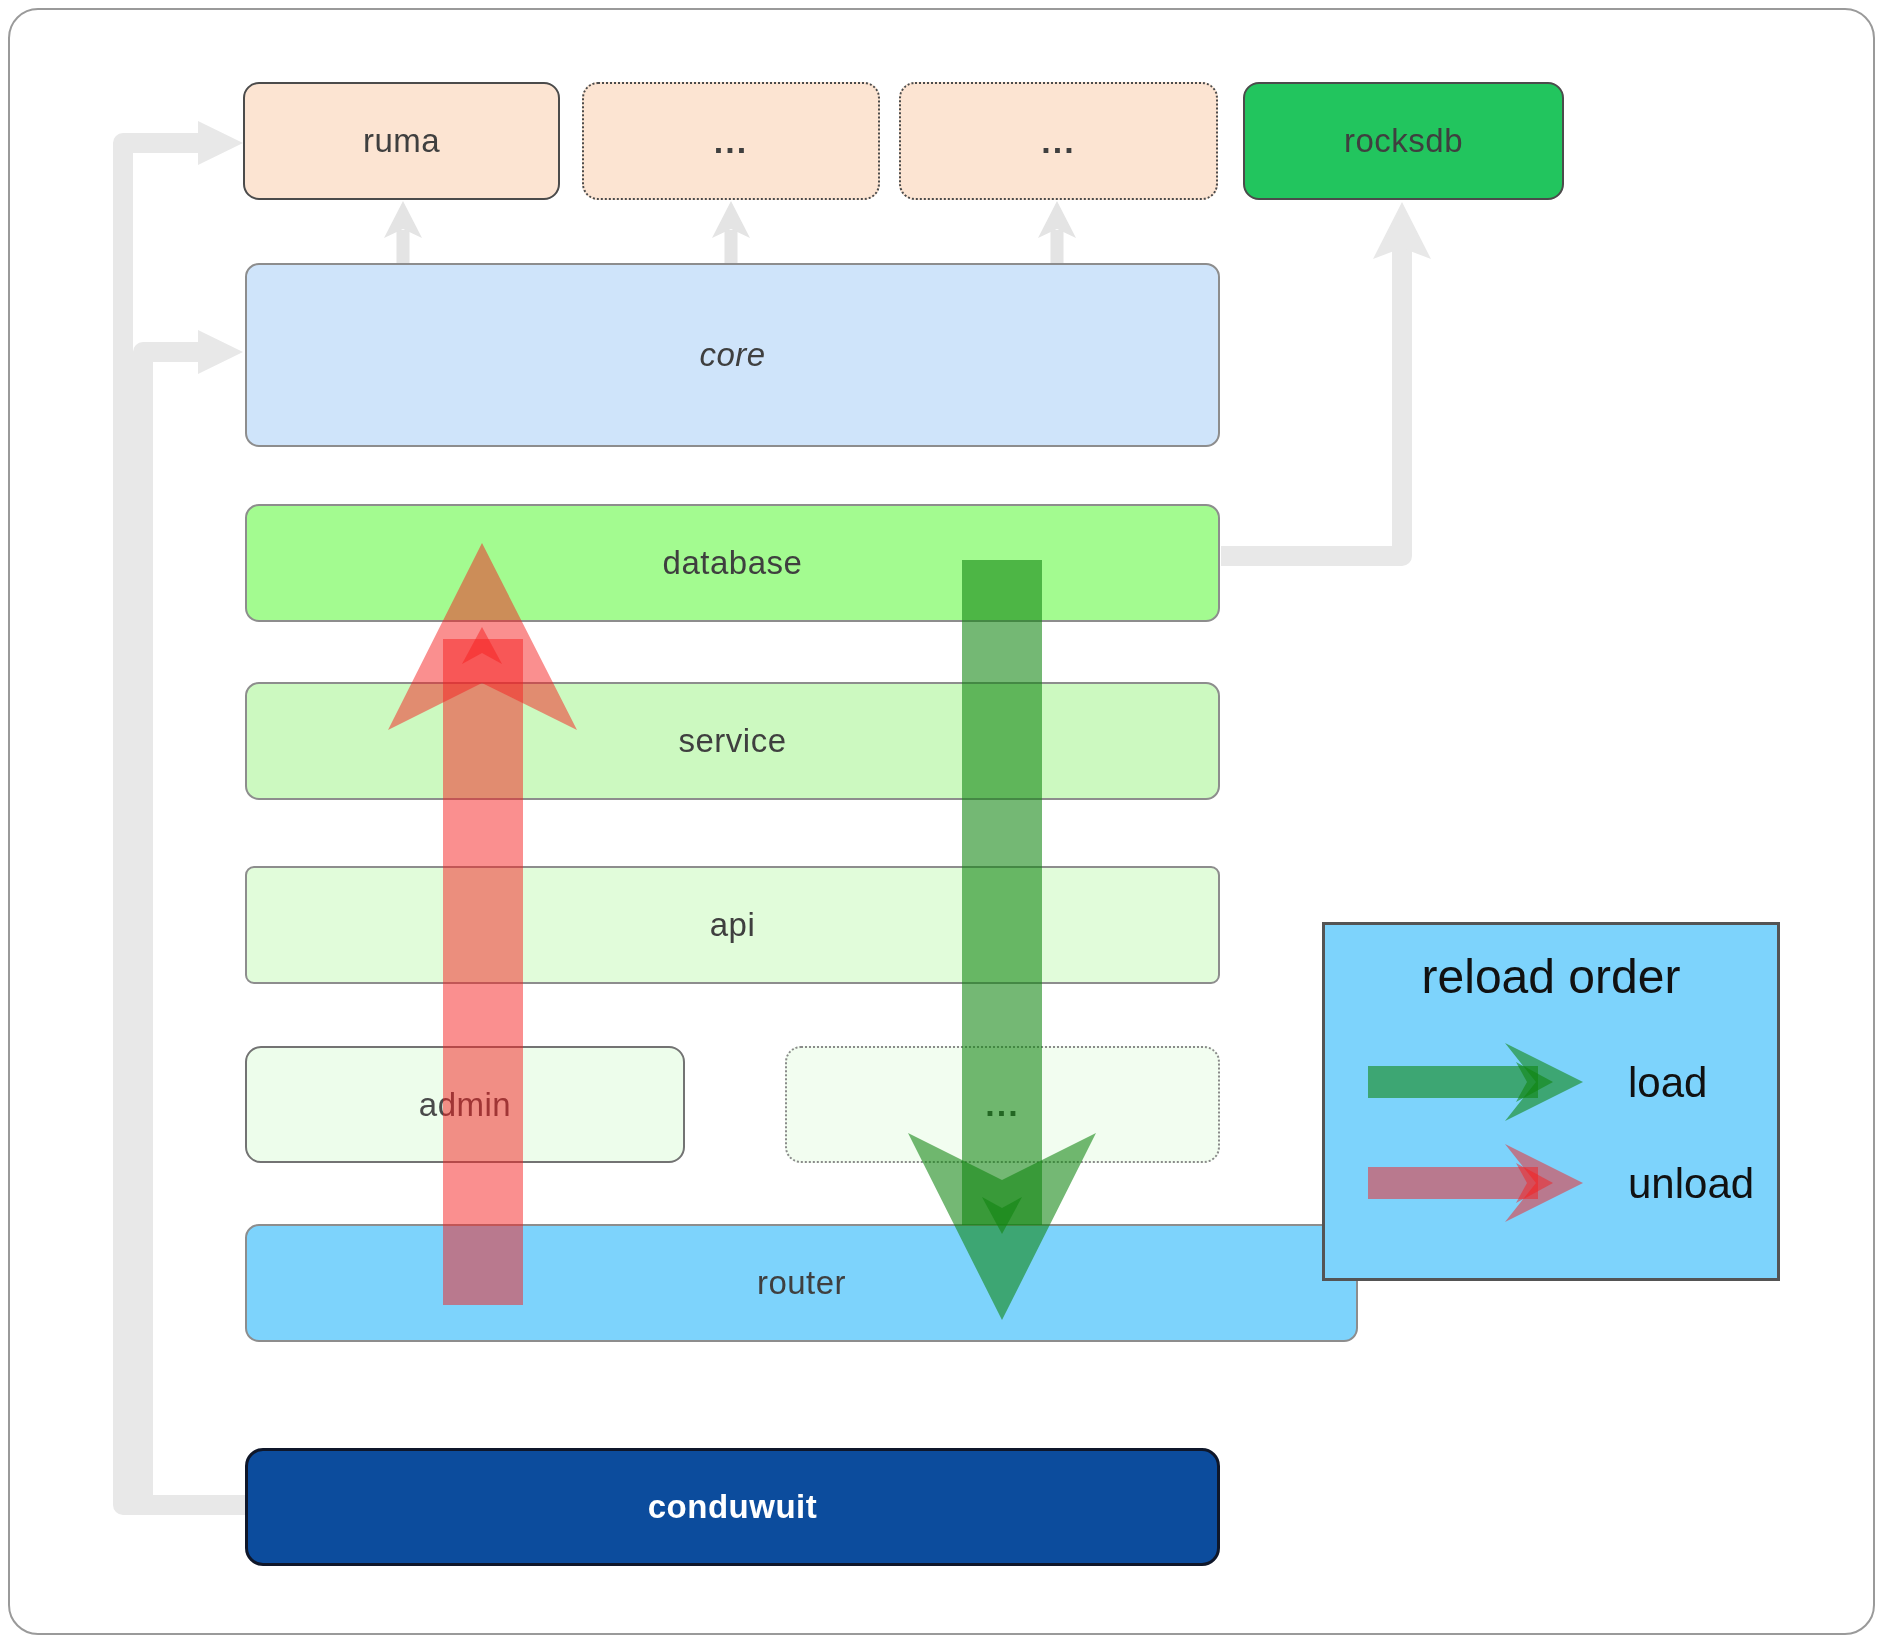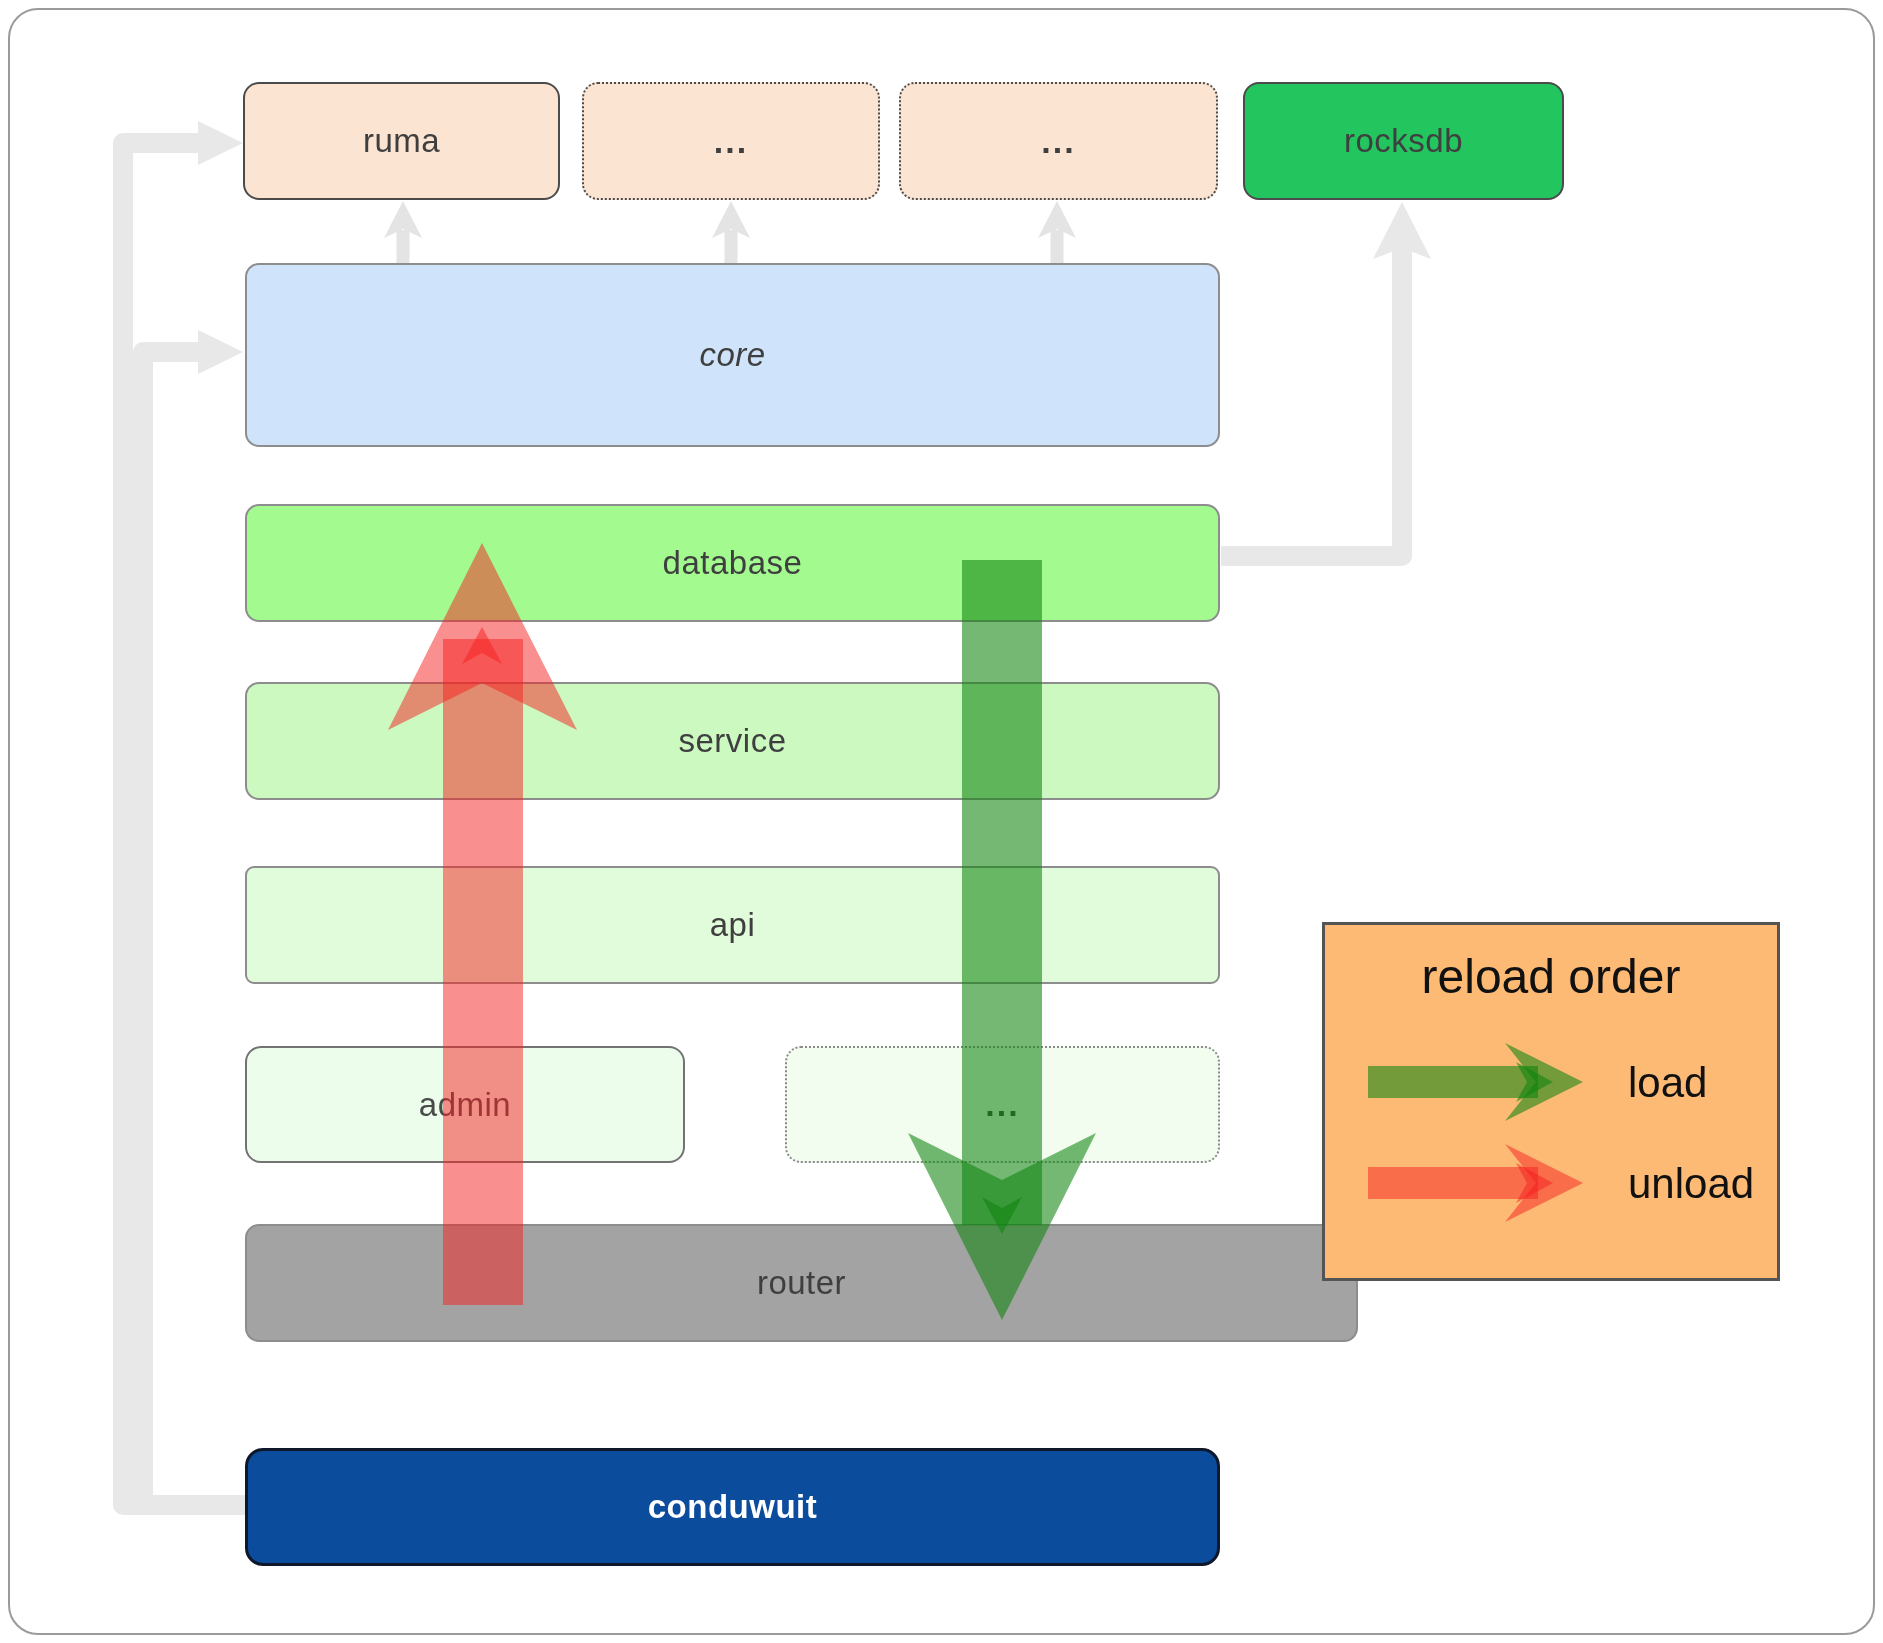--- a/index.html
+++ b/index.html
@@ -22,27 +22,27 @@
   .n-ruma     { left:243px; top:82px;  width:317px; height:118px; background:#fce4d2; border:2.5px solid #4b4b4b; }
   .n-dots1    { left:582px; top:82px;  width:298px; height:118px; background:#fce4d2; border:2.5px dotted #4b4b4b; }
   .n-dots2    { left:899px; top:82px;  width:319px; height:118px; background:#fce4d2; border:2.5px dotted #4b4b4b; }
   .n-rocksdb  { left:1243px;top:82px;  width:321px; height:118px; background:#22c55e; border:2.5px solid #4b4b4b; }
   .n-core     { left:245px; top:263px; width:975px; height:184px; background:#cfe4fa; border:2.5px solid #8d8d8d; border-radius:14px;font-style:italic; }
   .n-database { left:245px; top:504px; width:975px; height:118px; background:#a3fb90; border:2.5px solid #8d8d8d; border-radius:14px; }
   .n-service  { left:245px; top:682px; width:975px; height:118px; background:#ccf9c0; border:2.5px solid #8d8d8d; border-radius:14px; }
   .n-api      { left:245px; top:866px; width:975px; height:118px; background:#e1fcda; border:2.5px solid #8d8d8d; border-radius:9px; }
   .n-admin    { left:245px; top:1046px;width:440px; height:117px; background:#edfdeb; border:2px solid #737373; color:#4a4a4a; }
   .n-dots3    { left:785px; top:1046px;width:435px; height:117px; background:#f2fdf0; border:2.5px dotted #8a8a8a; color:#3f3f3f; }
-  .n-router   { left:245px; top:1224px;width:1113px; height:118px; background:#a3a3a3; border:2px solid #8d8d8d; border-radius:14px; }
+  .n-router   { left:245px; top:1224px;width:1113px; height:118px; background:#7dd3fc; border:2px solid #8d8d8d; border-radius:14px; }
   .n-conduwuit{ left:245px; top:1448px;width:975px; height:118px; background:#0c4c9d; border:3px solid #0f172a; border-radius:18px;
                 color:#ffffff; font-weight:600; }
 
   .legend {
     position:absolute; left:1322px; top:922px; width:458px; height:359px;
-    background:#fdba74; border:3px solid #545454; box-sizing:border-box;
+    background:#7dd3fc; border:3px solid #545454; box-sizing:border-box;
   }
   .legend-title {
     position:absolute; left:0; top:24px; width:100%; text-align:center;
     font-size:48px; color:#111111;
   }
   .legend-item-label {
     position:absolute; font-size:42px; color:#111111;
   }
   .legend-load-label   { left:303px; top:134px; }
   .legend-unload-label { left:303px; top:235px; }

